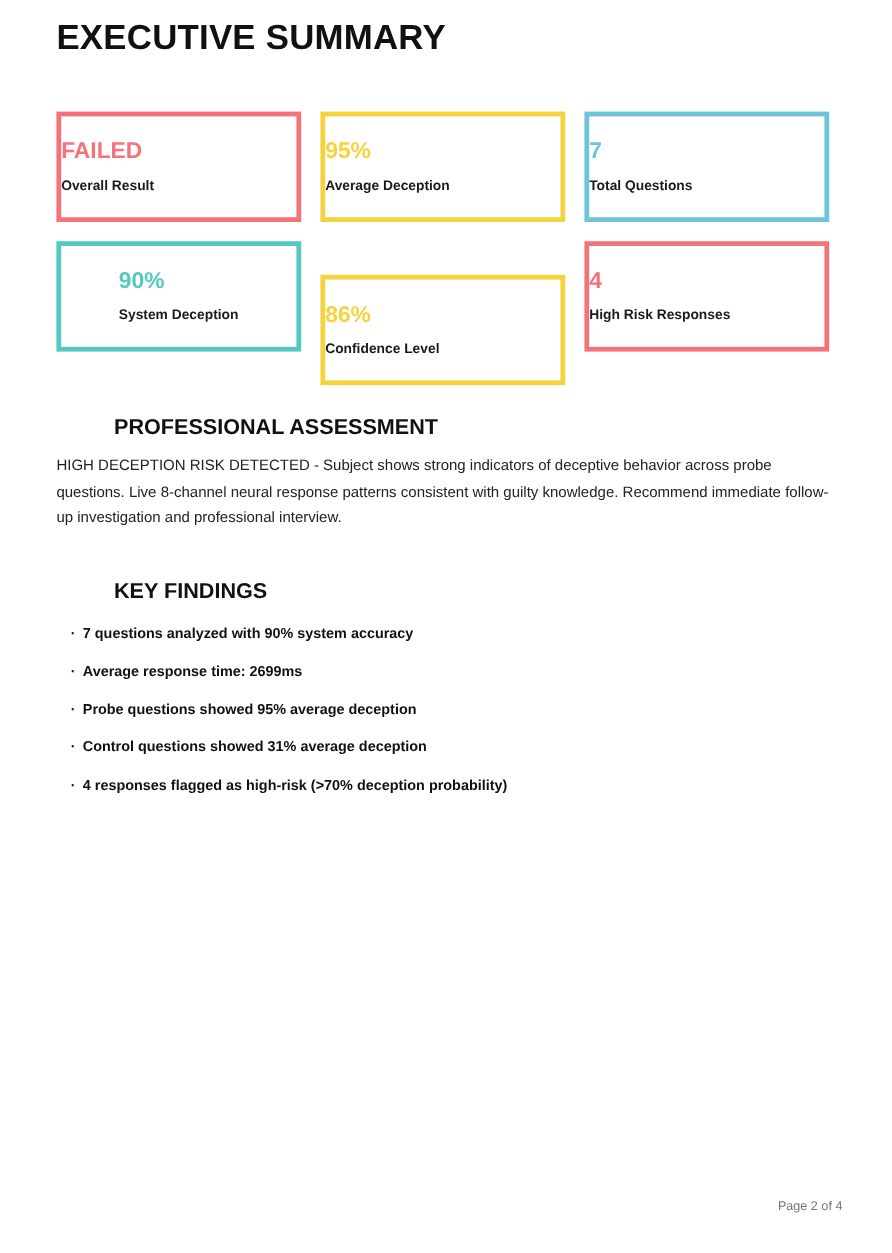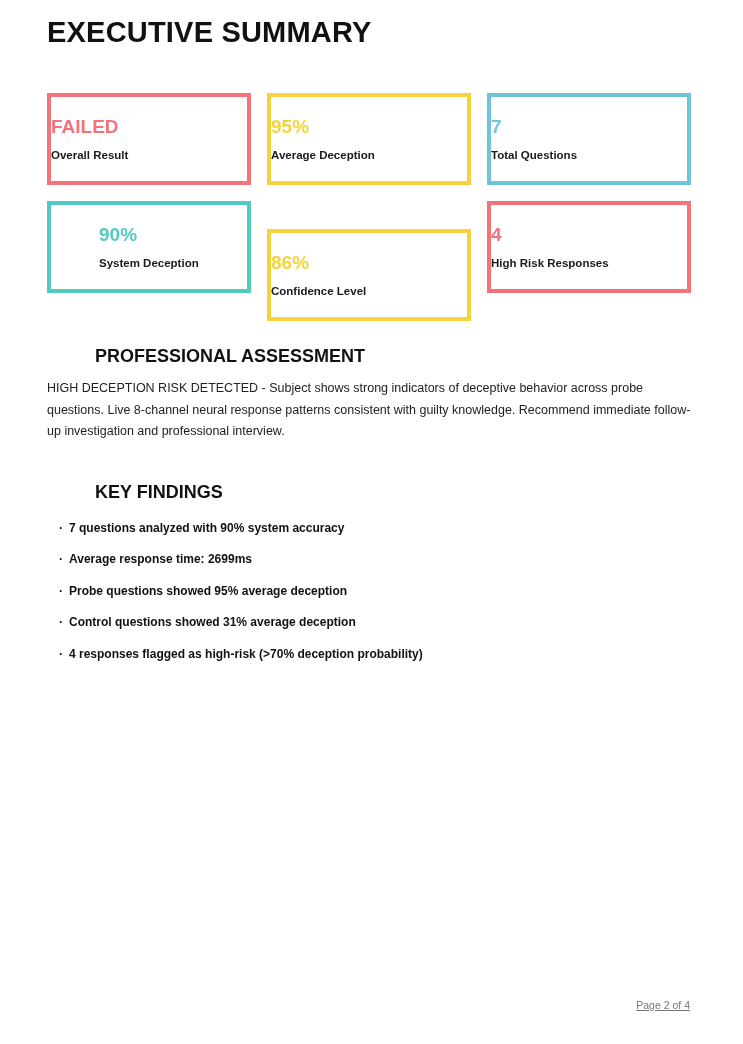--- a/index.html
+++ b/index.html
@@ -106,25 +106,24 @@
     position: relative;
   }
   .findings-list li .bullet {
     position: absolute;
     left: 12px;
     top: 0;
   }
 
   .page-footer {
     position: absolute;
-    right: 53px;
+    right: 41px;
     bottom: 33px;
     font-size: 10.5px;
     color: #757575;
-    text-decoration: underline;
   }
 </style>
 </head>
 <body>
 
 <div class="page">
 
   <div class="page-title">EXECUTIVE SUMMARY</div>
 
   <div class="cards">

